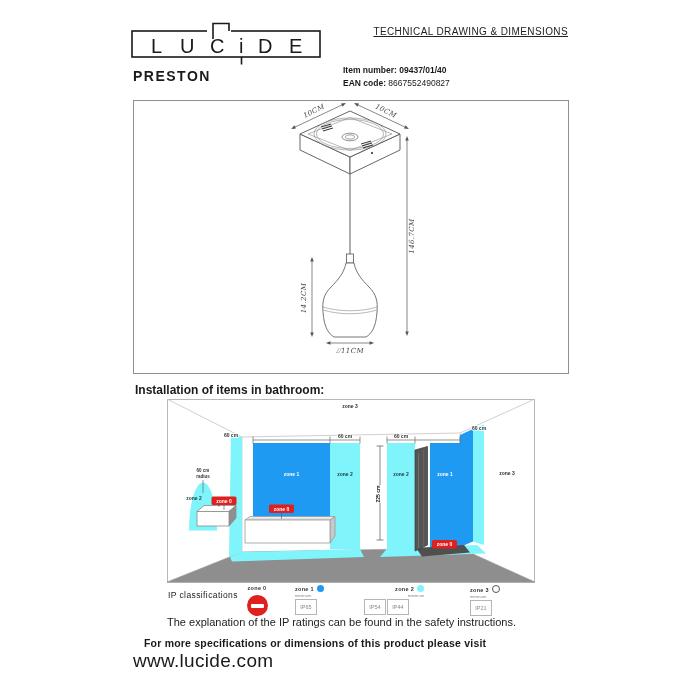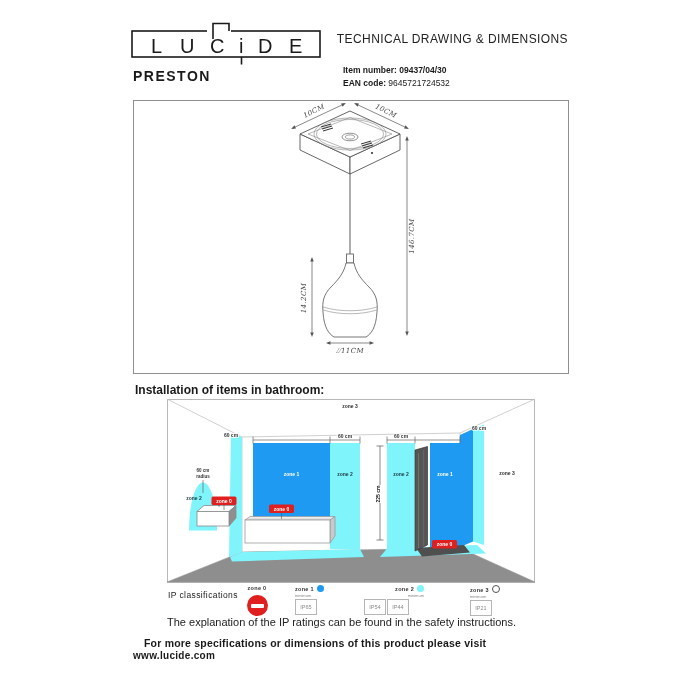--- a/index.html
+++ b/index.html
@@ -1,39 +1,39 @@
 <!DOCTYPE html>
 <html><head>
 <meta charset="utf-8">
 <style>
   html,body{margin:0;padding:0;background:#fff;}
   body{width:700px;height:700px;position:relative;font-family:"Liberation Sans",sans-serif;color:#1a1a1a;overflow:hidden;}
   .abs{position:absolute;}
   
-  #doc-title{top:32px;right:132px;font-size:12px;letter-spacing:.4px;color:#222;}
+  #doc-title{top:26px;right:132px;font-size:10px;letter-spacing:.4px;color:#222;text-decoration:underline;}
   #product-name{top:68px;left:133px;font-size:14px;font-weight:bold;letter-spacing:1.5px;}
   #item-block{top:64px;left:343px;font-size:8.5px;line-height:12.5px;}
   #item-block b{font-weight:bold;}
   
   #lamp-box{top:100px;left:133px;width:436px;height:274px;border:1px solid #8f8f8f;box-sizing:border-box;}
   #bath-title{top:383px;left:135px;font-size:12px;font-weight:bold;}
   #bath-box{top:399px;left:167px;width:368px;height:184px;}
   
   #ip-row{top:585px;left:167px;width:368px;height:32px;font-size:5px;}
   #ip-title{left:1px;top:5px;font-size:8.5px;font-weight:400;letter-spacing:.4px;color:#222;}
   .zlabel{font-size:5.5px;font-weight:600;color:#333;letter-spacing:.3px;white-space:nowrap;}
   .zmin{font-size:4px;color:#888;margin-top:1px;}
   .ipbox{border:1px solid #b5b5b5;color:#8a8a8a;font-size:5.5px;display:inline-flex;align-items:center;justify-content:center;width:20px;height:14px;background:#fff;}
   .dot{display:inline-block;width:7px;height:7px;border-radius:50%;vertical-align:-1px;margin-left:3px;}
   #noentry{width:21px;height:21px;border-radius:50%;background:#e0201e;position:relative;}
   #noentry .bar{position:absolute;left:4px;top:8.5px;width:13px;height:4px;background:#fff;border-radius:1px;}
   #ip-note{top:616px;left:167px;width:368px;text-align:left;font-size:11px;color:#222;}
   
   #footer-line1{top:637px;left:144px;font-size:10.5px;font-weight:bold;letter-spacing:.2px;}
-  #footer-url{top:650px;left:133px;font-size:10px;font-weight:bold;letter-spacing:.3px;}
+  #footer-url{top:650px;left:133px;font-size:19px;font-weight:normal;letter-spacing:.3px;}
   svg text{font-family:"Liberation Sans",sans-serif;}
   svg .dim{font-family:"DejaVu Serif",serif;font-style:italic;fill:#444;font-size:7px;letter-spacing:.4px;}
   svg .zlab{font-size:5px;font-weight:bold;}
   svg .halo{paint-order:stroke;stroke:#ffffff;stroke-width:1.6px;}
 </style>
 </head>
 <body>
 
 <svg class="abs" style="top:18px;left:131px;" width="192" height="50" viewBox="0 0 192 50">
   <rect x="1" y="13" width="188" height="26" fill="none" stroke="#1a1a1a" stroke-width="1.6"></rect>
@@ -46,22 +46,22 @@
     <text x="79" y="35">C</text>
     <text x="108" y="35">i</text>
     <text x="127" y="35">D</text>
     <text x="158" y="35">E</text>
   </g>
 </svg>
 
 <div class="abs" id="doc-title">TECHNICAL DRAWING &amp; DIMENSIONS</div>
 <div class="abs" id="product-name">PRESTON</div>
 <div class="abs" id="item-block">
-  <div><b>Item number:</b> <b>09437/04/30</b></div>
-  <div><b>EAN code:</b> <span>9645721724532</span></div>
+  <div><b>Item number:</b> <b>09437/01/40</b></div>
+  <div><b>EAN code:</b> <span>8667552490827</span></div>
 </div>
 
 <div class="abs" id="lamp-box">
 <svg width="434" height="272" viewBox="0 0 434 272">
   <defs>
     <marker id="arA" markerWidth="8" markerHeight="8" refX="4" refY="4" orient="auto-start-reverse">
       <path d="M0.5,1.5 L7,4 L0.5,6.5 Z" fill="#555"></path>
     </marker>
   </defs>
 

